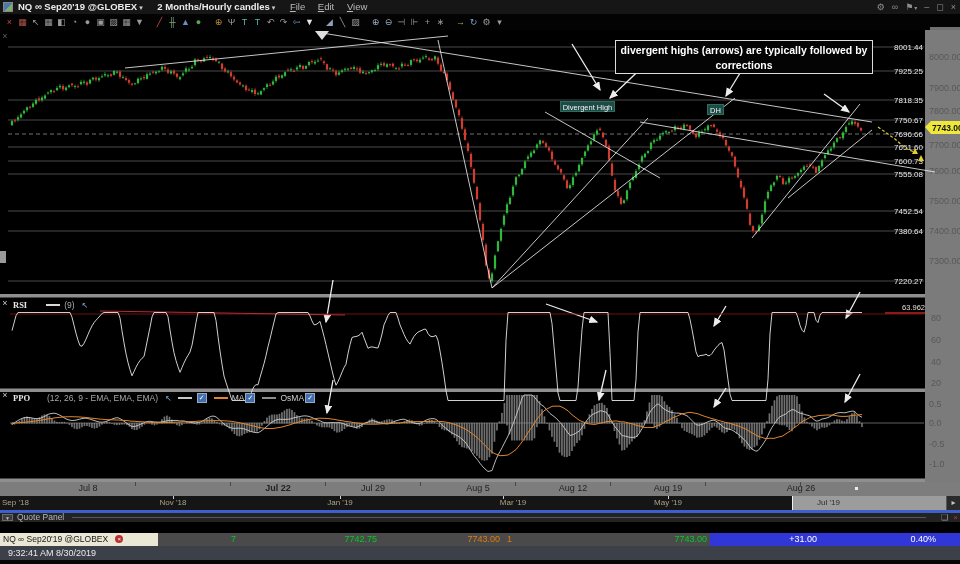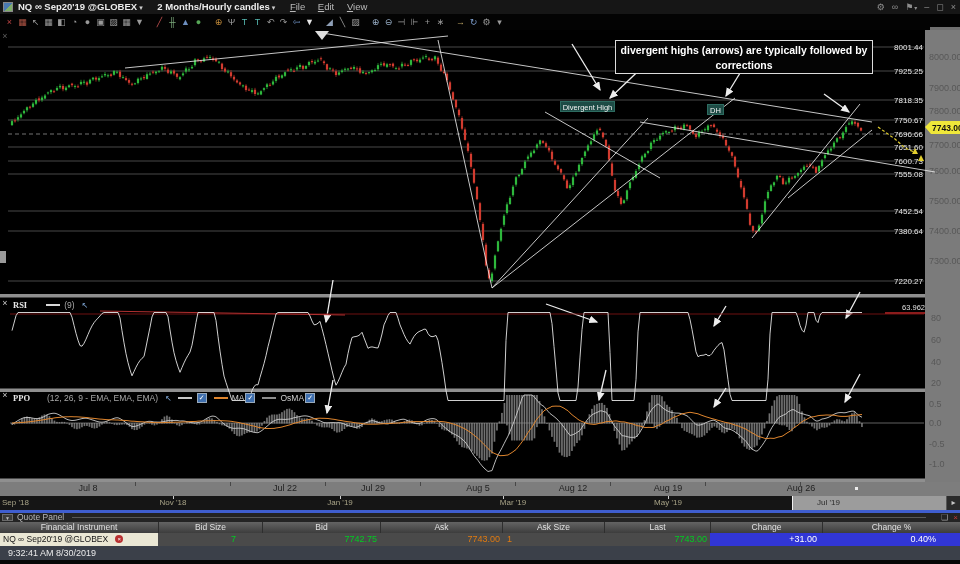--- a/index.html
+++ b/index.html
@@ -1089,21 +1089,21 @@
   <div id="rsiVal" class="overlay" style="left:885px;top:303px;">63.962</div>
 
   <div class="overlay xbtn" style="left:1px;top:391px;">×</div>
   <div id="ppoHeader" class="overlay" style="left:13px;top:393px;">
     <span class="pTitle">PPO</span><span class="pParam">(12, 26, 9 - EMA, EMA, EMA)</span><span class="ptr">↖</span><span class="lsample" style="background:#c8c8c8;"></span><span class="chk">✓</span><span class="lsample" style="background:#e0862e;"></span><span>MA</span><span class="chk">✓</span><span class="lsample" style="background:#8d8d8d;"></span><span>OsMA</span><span class="chk">✓</span>
   </div>
 
   <div id="dateAxis" class="overlay">
       <div class="dl" style="left: 88px;">Jul 8</div>
       <div class="dl" style="left: 183px; margin-top: 12px;">Jul 15</div>
-      <div class="dl" style="left: 285px;">Jul 22</div>
+      <div class="dl" style="left: 278px; font-weight: bold;">Jul 22</div>
       <div class="dl" style="left: 373px; text-align: right;">Jul 29</div>
       <div class="dl" style="left: 478px;">Aug 5</div>
       <div class="dl" style="left: 573px;">Aug 12</div>
       <div class="dl" style="left: 668px;">Aug 19</div>
       <div class="dl" style="left: 801px;">Aug 26</div>
       <div class="tick" style="left: 135px;"></div>
       <div class="tick" style="left: 230px;"></div>
       <div class="tick" style="left: 325px;"></div>
       <div class="tick" style="left: 420px;"></div>
       <div class="tick" style="left: 515px;"></div>
@@ -1134,30 +1134,20 @@
 
   <div id="qpTitle" class="overlay">
     <div id="qpCollapse">▼</div>
     <div id="qpTitleText">Quote Panel</div>
     <div id="qpRule"></div>
     <div id="qpIcons">
       <span style="color:#9a9a9a;">❏</span>
       <span style="color:#c23a3a;margin-left:3px;">×</span>
     </div>
   </div>
-  <div id="qpHead" class="overlay">
-      <div class="hc" style="left: 0px; width: 158px;">Financial Instrument</div>
-      <div class="hc" style="left: 158px; width: 104px; border-left: 1px solid rgb(46, 46, 46);">Bid Size</div>
-      <div class="hc" style="left: 262px; width: 118px; border-left: 1px solid rgb(46, 46, 46);">Bid</div>
-      <div class="hc" style="left: 380px; width: 122px; border-left: 1px solid rgb(46, 46, 46);">Ask</div>
-      <div class="hc" style="left: 502px; width: 102px; border-left: 1px solid rgb(46, 46, 46);">Ask Size</div>
-      <div class="hc" style="left: 604px; width: 106px; border-left: 1px solid rgb(46, 46, 46);">Last</div>
-      <div class="hc" style="left: 710px; width: 112px; border-left: 1px solid rgb(46, 46, 46);">Change</div>
-      <div class="hc" style="left: 822px; width: 138px; border-left: 1px solid rgb(46, 46, 46);">Change %</div>
-    </div>
   <div id="qpRow" class="overlay">
       <div class="rc" id="fiCell" style="left: 0px; width: 158px;"><span>NQ ∞ Sep20'19 @GLOBEX</span><span id="fiRemove">×</span></div>
       <div class="rc" style="left: 158px; width: 104px; color: rgb(0, 204, 34); text-align: right; padding-right: 26px;">7</div>
       <div class="rc" style="left: 262px; width: 118px; color: rgb(0, 204, 34); text-align: right; padding-right: 3px;">7742.75</div>
       <div class="rc" style="left: 380px; width: 122px; color: rgb(224, 122, 16); text-align: right; padding-right: 2px;">7743.00</div>
       <div class="rc" style="left: 502px; width: 102px; color: rgb(224, 122, 16); text-align: left; padding-left: 5px;">1</div>
       <div class="rc" style="left: 604px; width: 106px; color: rgb(0, 204, 34); text-align: right; padding-right: 3px;">7743.00</div>
       <div class="rc" style="left: 710px; width: 112px; color: rgb(255, 255, 255); text-align: right; padding-right: 5px; background: rgb(49, 54, 214);">+31.00</div>
       <div class="rc" style="left: 822px; width: 138px; color: rgb(255, 255, 255); text-align: right; padding-right: 24px; background: rgb(49, 54, 214);">0.40%</div>
     </div>

